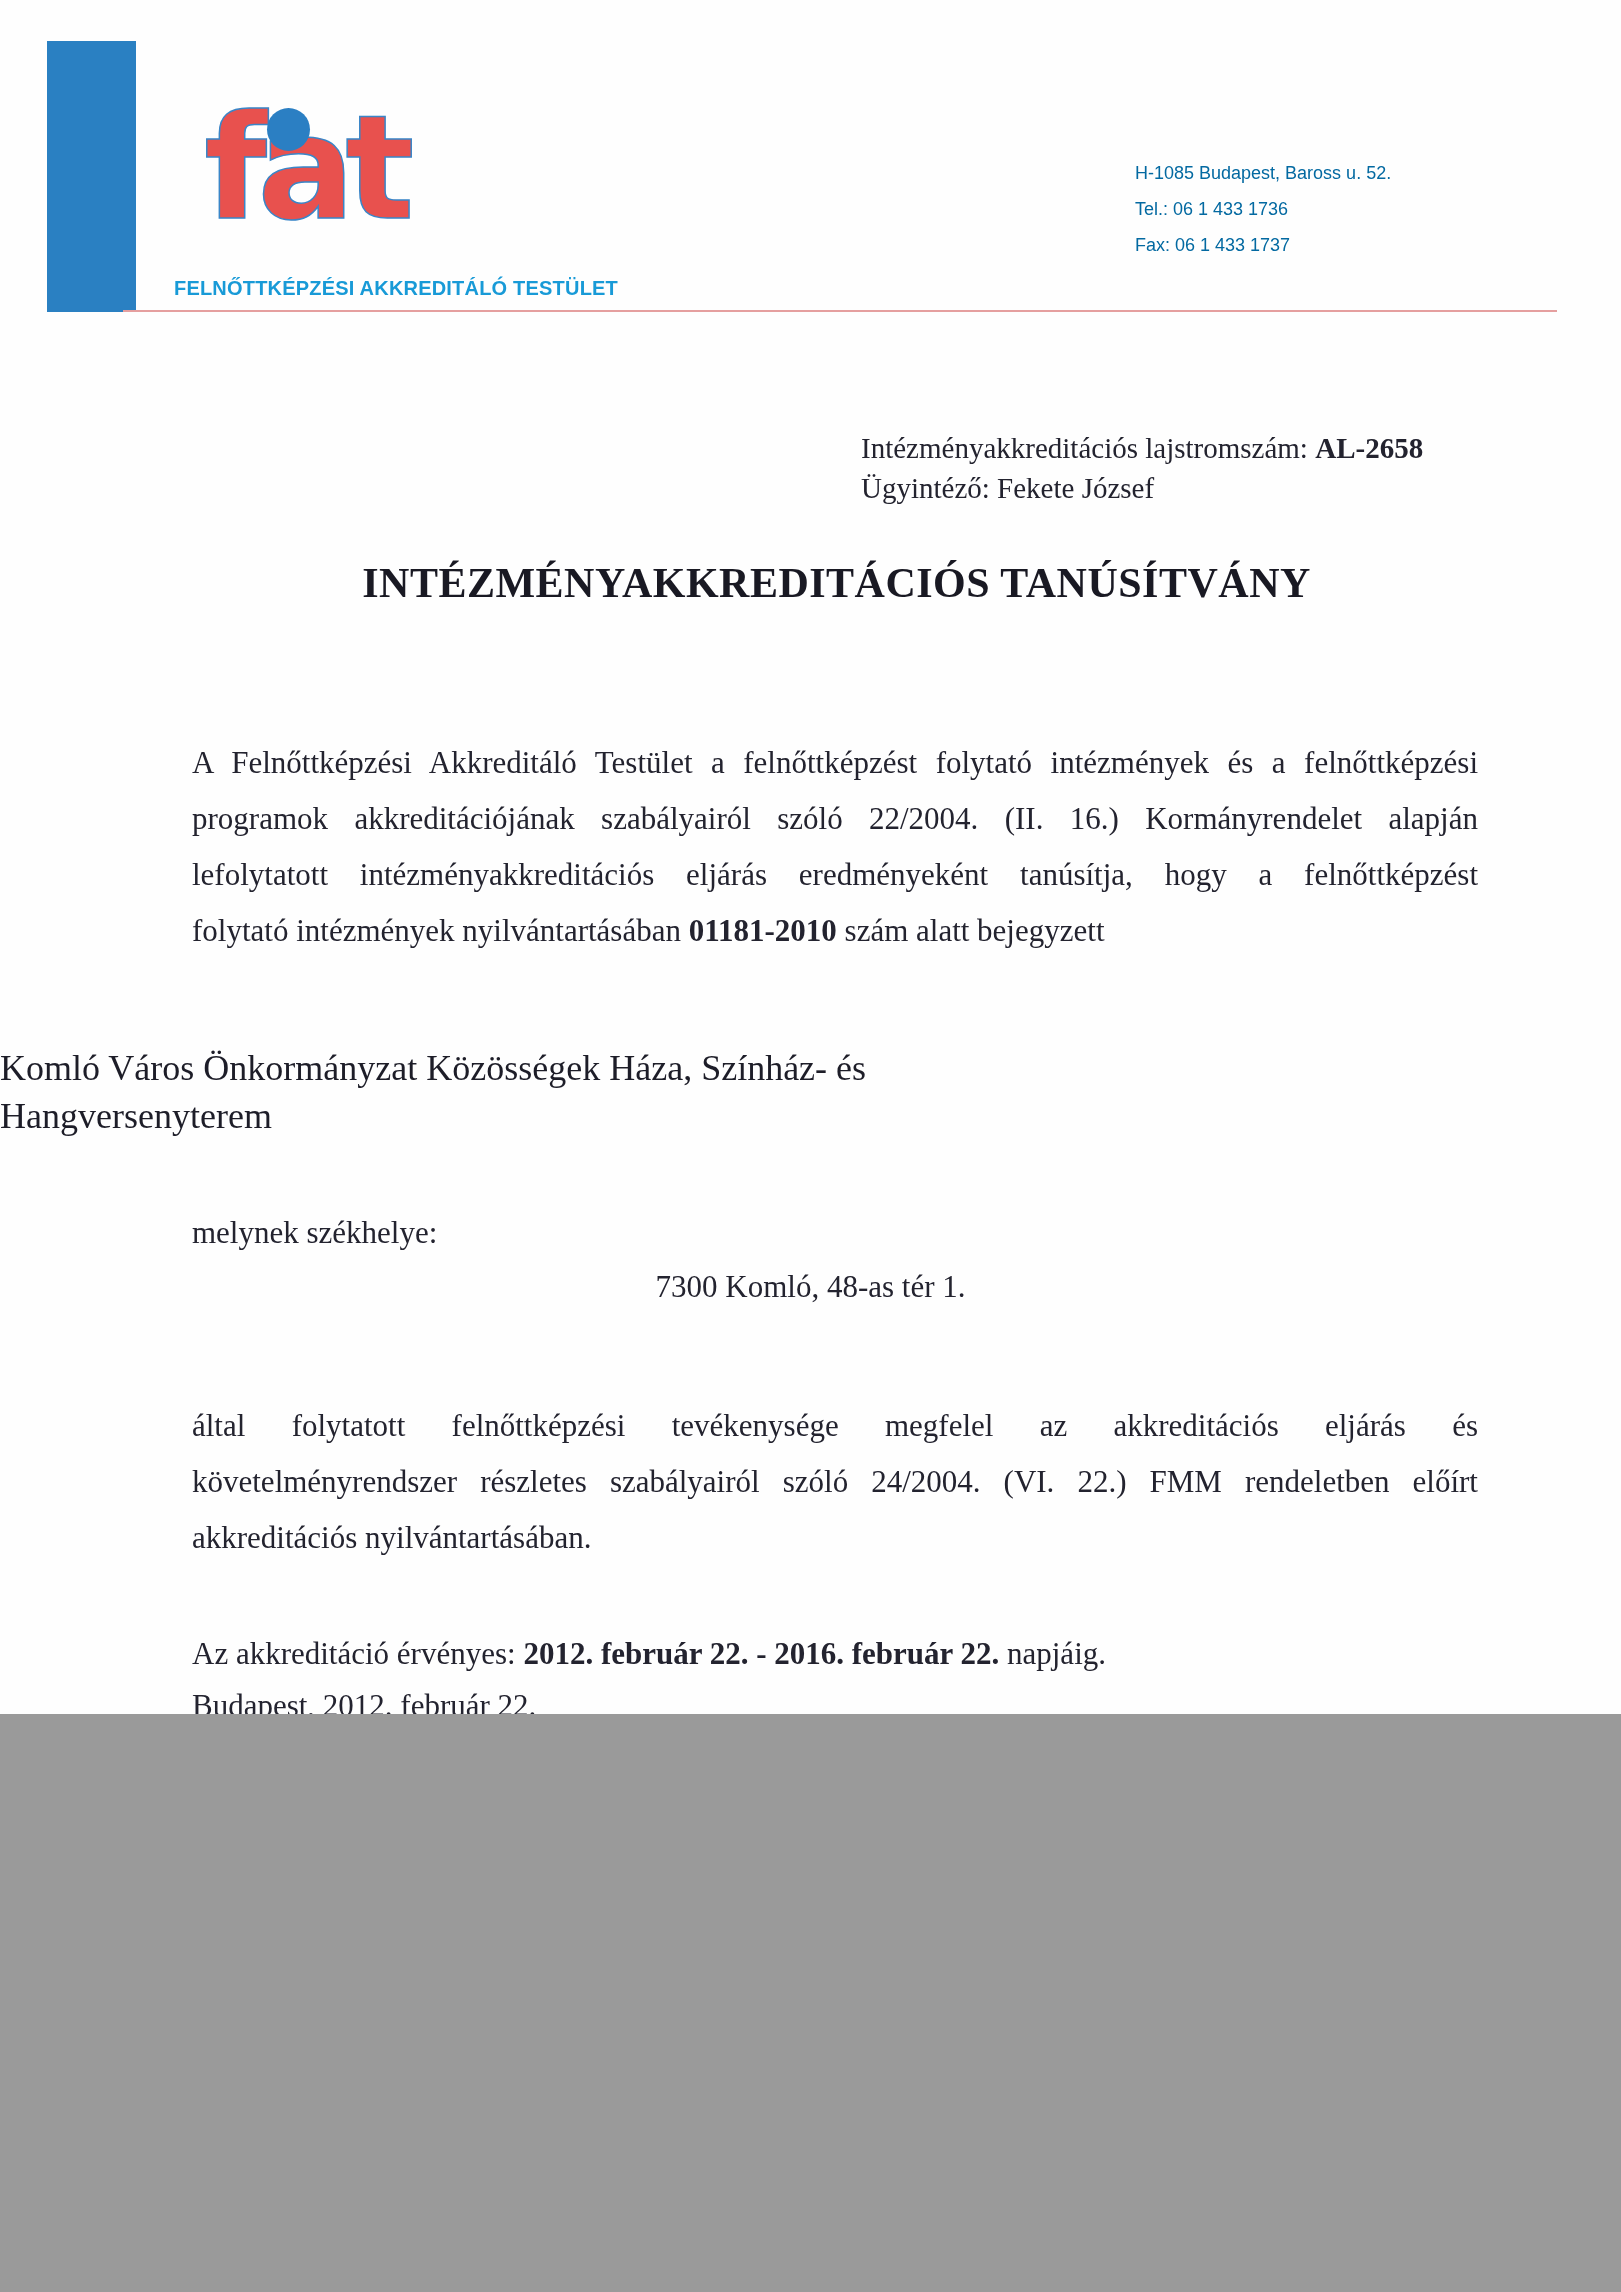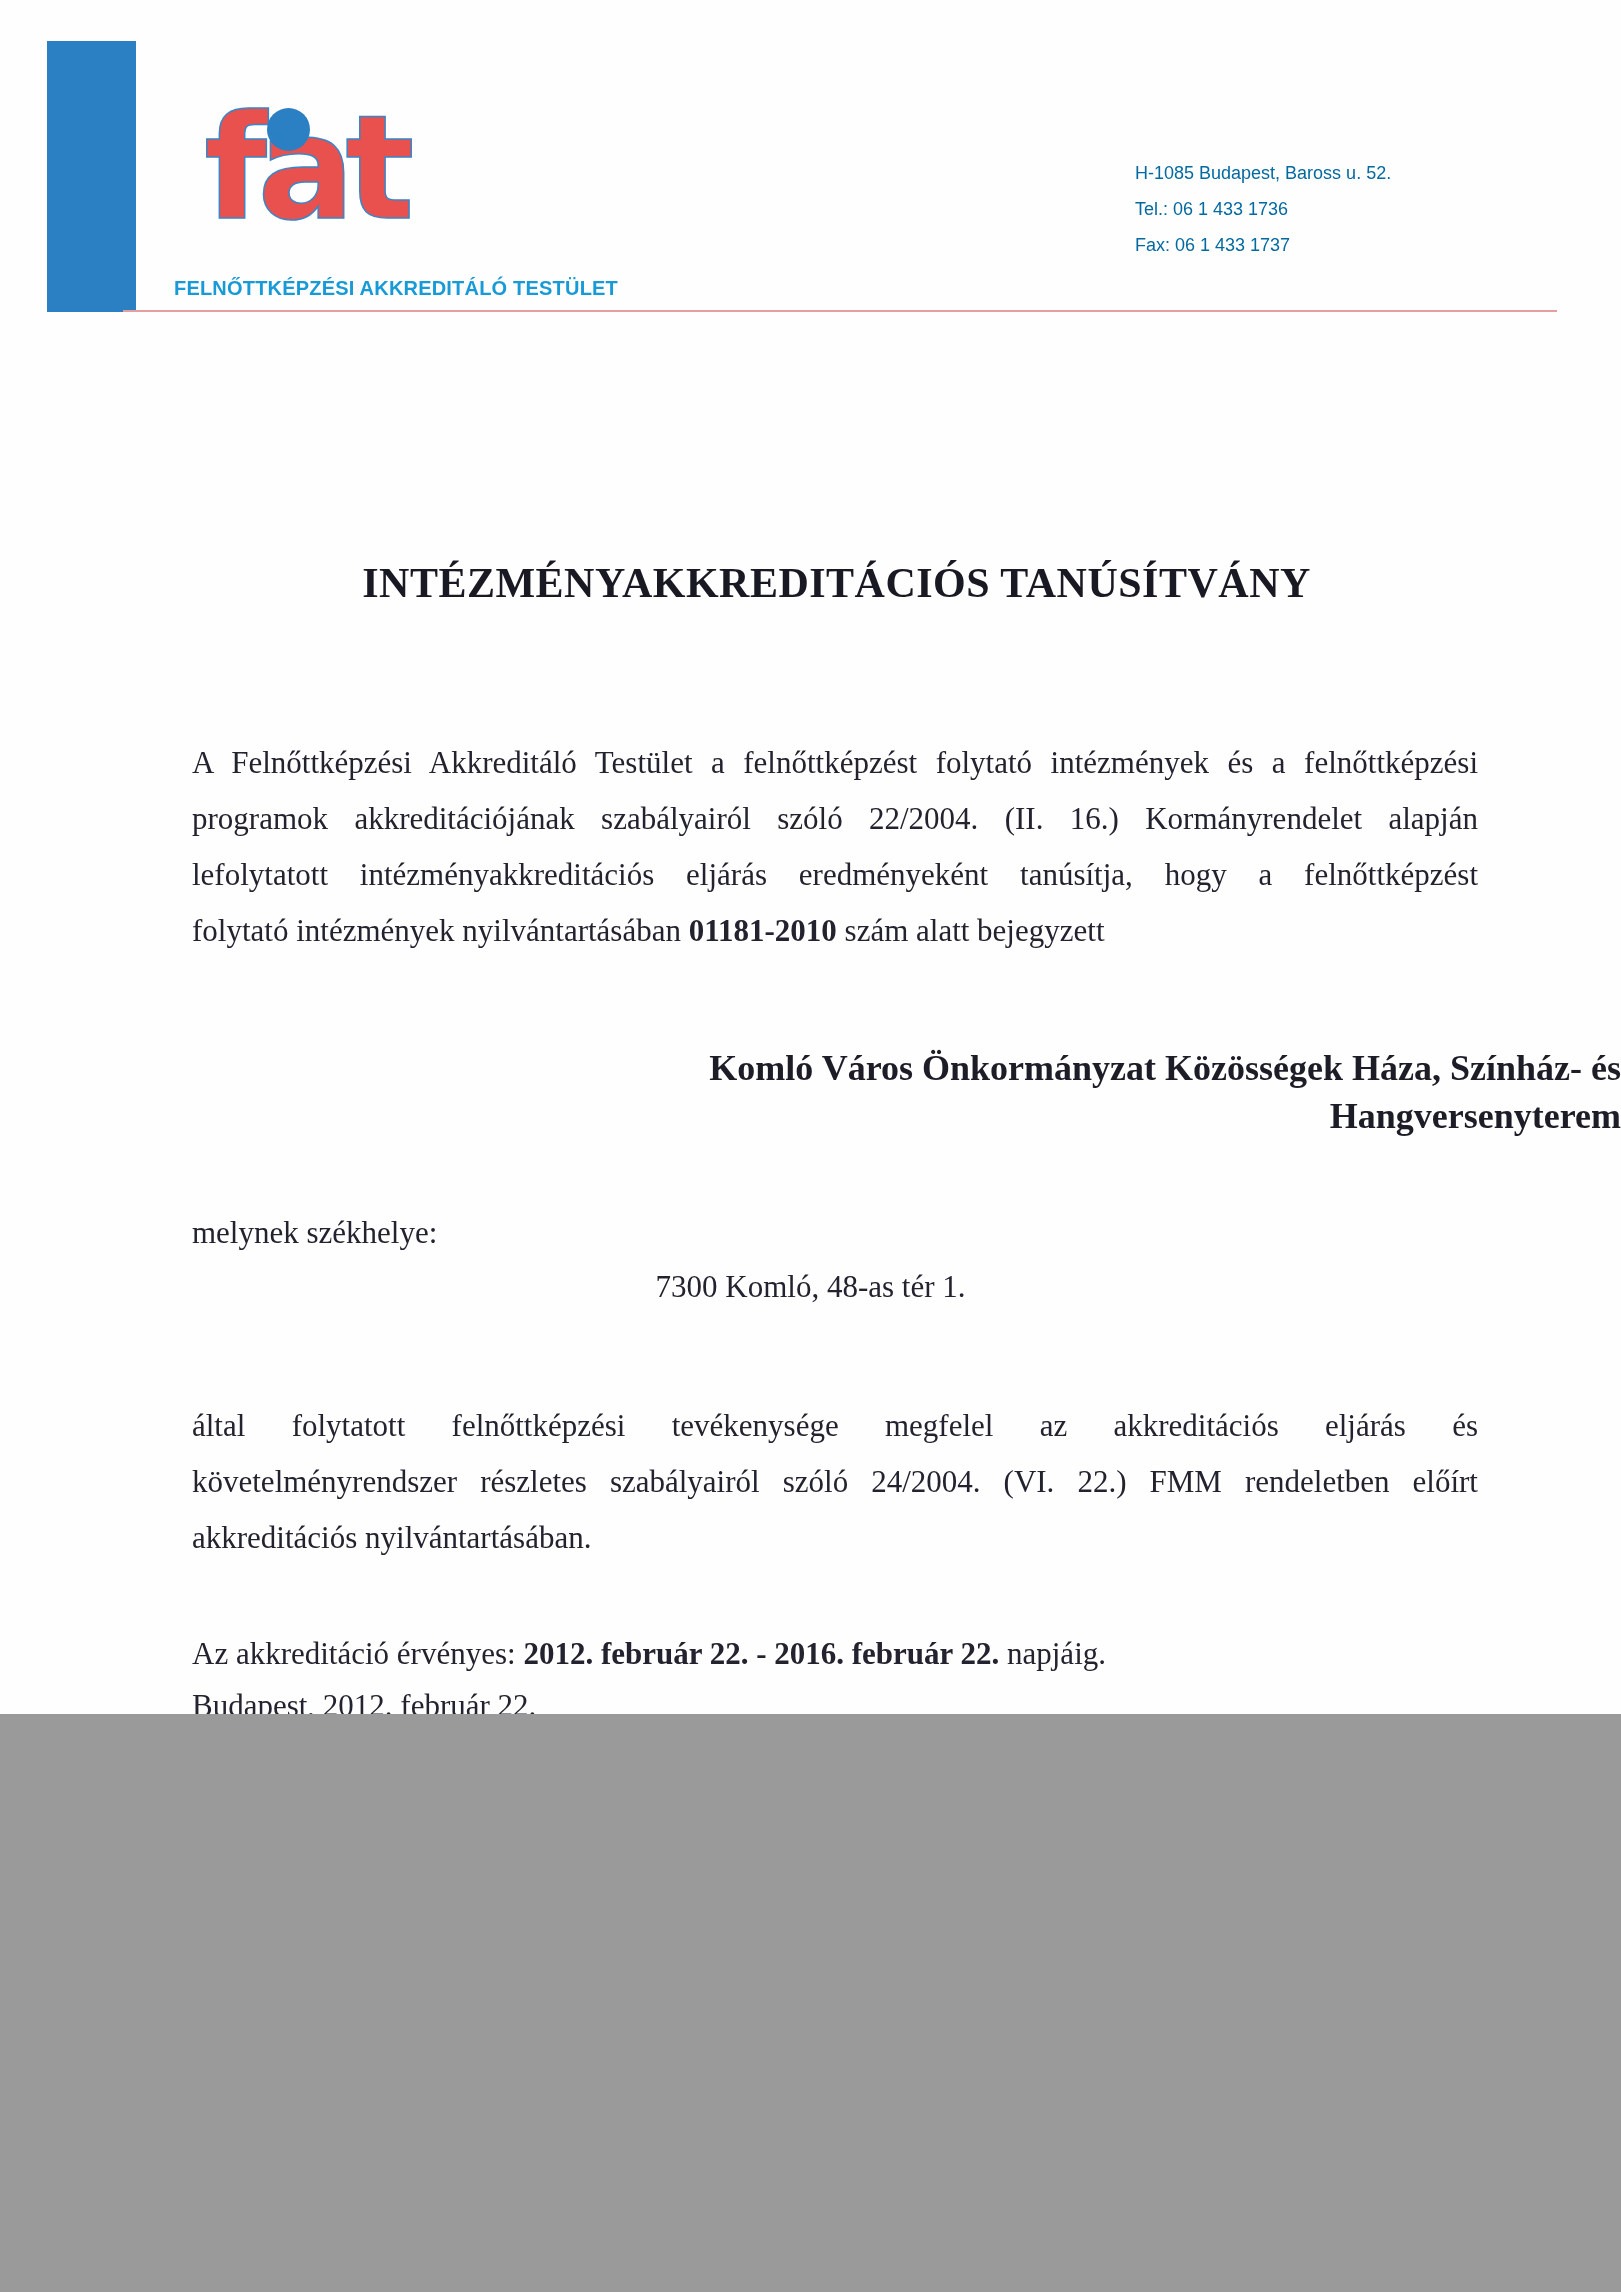--- a/index.html
+++ b/index.html
@@ -39,21 +39,21 @@
     position:absolute;left:0;top:559px;width:100%;
     text-align:center;font-weight:bold;font-size:42px;letter-spacing:0.5px;color:#191923;padding-left:26px;
   }
   
   .bodyblock{position:absolute;left:192px;width:1286px;font-size:31px;line-height:56px;}
   .jline{text-align:justify;text-align-last:justify;white-space:nowrap;}
   .p1{top:735px;}
   .p2{top:1398px;}
   .institution{
     position:absolute;left:0;top:1044px;width:100%;
-    text-align:right;font-weight:bold;font-size:36px;line-height:48px;color:#1d1d28;
+    text-align:left;font-weight:normal;font-size:36px;line-height:48px;color:#1d1d28;
   }
   .seat-label{position:absolute;left:192px;top:1215px;font-size:31px;}
   .seat-address{position:absolute;left:0;top:1269px;width:100%;text-align:center;font-size:31px;}
   .validity{position:absolute;left:192px;top:1612px;font-size:31px;margin-top:24px;}
   .dateline{position:absolute;left:192px;top:1688px;font-size:31px;}
   b{font-weight:bold;}
   
   .stamp{position:absolute;left:651px;top:1792px;transform:rotate(-4deg);opacity:.9;}
   .sig-ink{position:absolute;left:1005px;top:1790px;}
   .sig-block{position:absolute;left:1010px;top:1878px;width:323px;text-align:center;color:#2a2a36;}
@@ -74,20 +74,24 @@
   <div class="logo-caption">FELNŐTTKÉPZÉSI AKKREDITÁLÓ TESTÜLET</div>
 
   <div class="contact">
     <div>H-1085 Budapest, Baross u. 52.</div>
     <div>Tel.: 06 1 433 1736</div>
     <div>Fax: 06 1 433 1737</div>
   </div>
 
   <div class="divider"></div>
 
+  <div class="meta">
+    <div><span>Intézményakkreditációs lajstromszám: </span><b>AL-2658</b></div>
+    <div>Ügyintéző: Fekete József</div>
+  </div>
 
   <div class="cert-title">INTÉZMÉNYAKKREDITÁCIÓS TANÚSÍTVÁNY</div>
 
   <div class="bodyblock p1">
     <div class="jline">A Felnőttképzési Akkreditáló Testület a felnőttképzést folytató intézmények és a felnőttképzési</div>
     <div class="jline">programok akkreditációjának szabályairól szóló 22/2004. (II. 16.) Kormányrendelet alapján</div>
     <div class="jline">lefolytatott intézményakkreditációs eljárás eredményeként tanúsítja, hogy a felnőttképzést</div>
     <div><span>folytató intézmények nyilvántartásában </span><b>01181-2010</b><span> szám alatt bejegyzett</span></div>
   </div>
 

